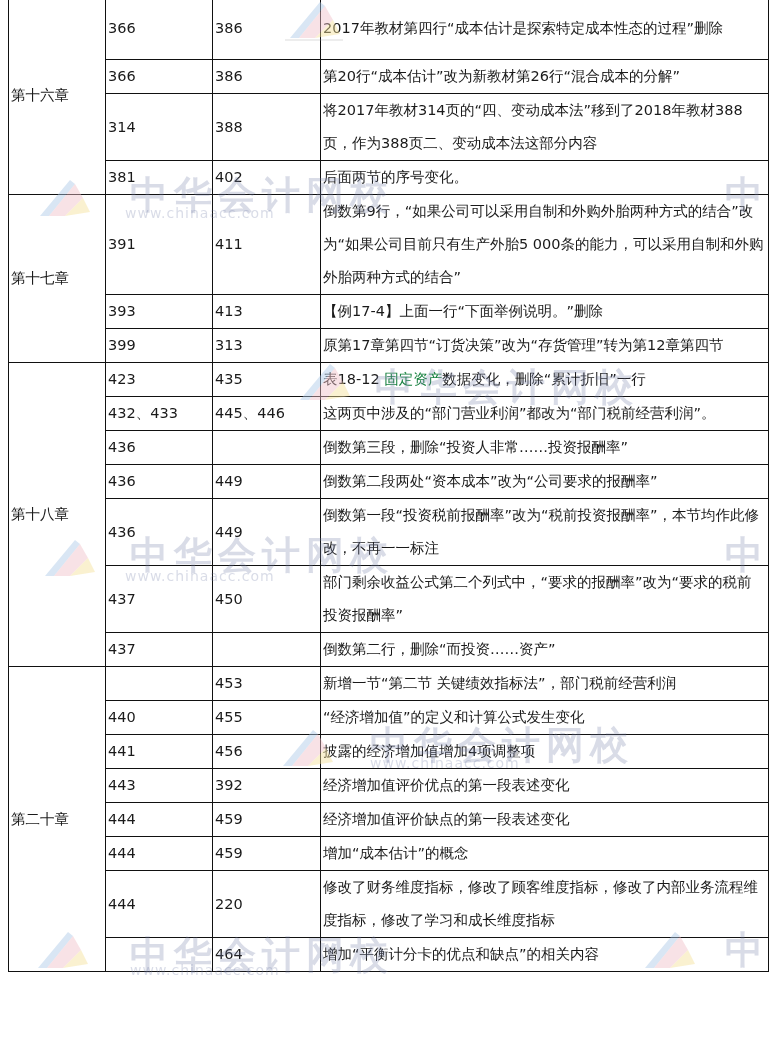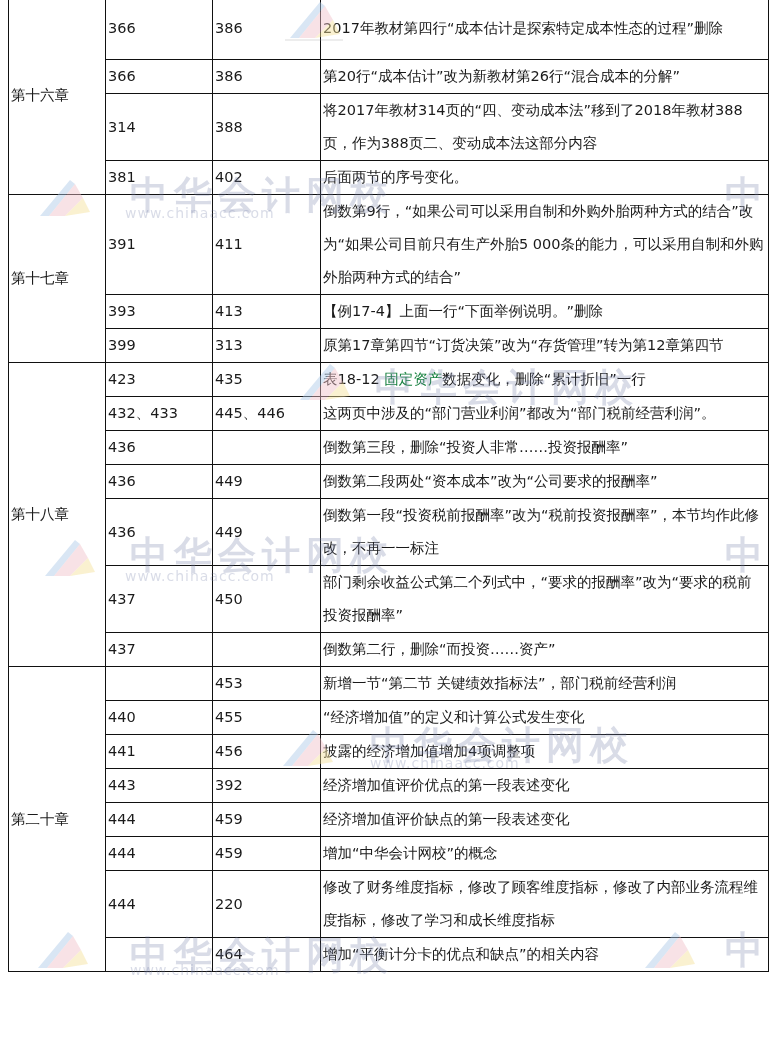--- a/index.html
+++ b/index.html
@@ -184,21 +184,21 @@
         <td class="desc">经济增加值评价优点的第一段表述变化</td>
       </tr>
       <tr>
         <td class="num">444</td>
         <td class="num">459</td>
         <td class="desc">经济增加值评价缺点的第一段表述变化</td>
       </tr>
       <tr>
         <td class="num">444</td>
         <td class="num">459</td>
-        <td class="desc">增加“中华会计网校”的概念</td>
+        <td class="desc">增加“成本估计”的概念</td>
       </tr>
       <tr>
         <td class="num">444</td>
         <td class="num">220</td>
         <td class="desc">修改了财务维度指标，修改了顾客维度指标，修改了内部业务流程维度指标，修改了学习和成长维度指标</td>
       </tr>
       <tr>
         <td class="num"></td>
         <td class="num">464</td>
         <td class="desc">增加“平衡计分卡的优点和缺点”的相关内容</td>

